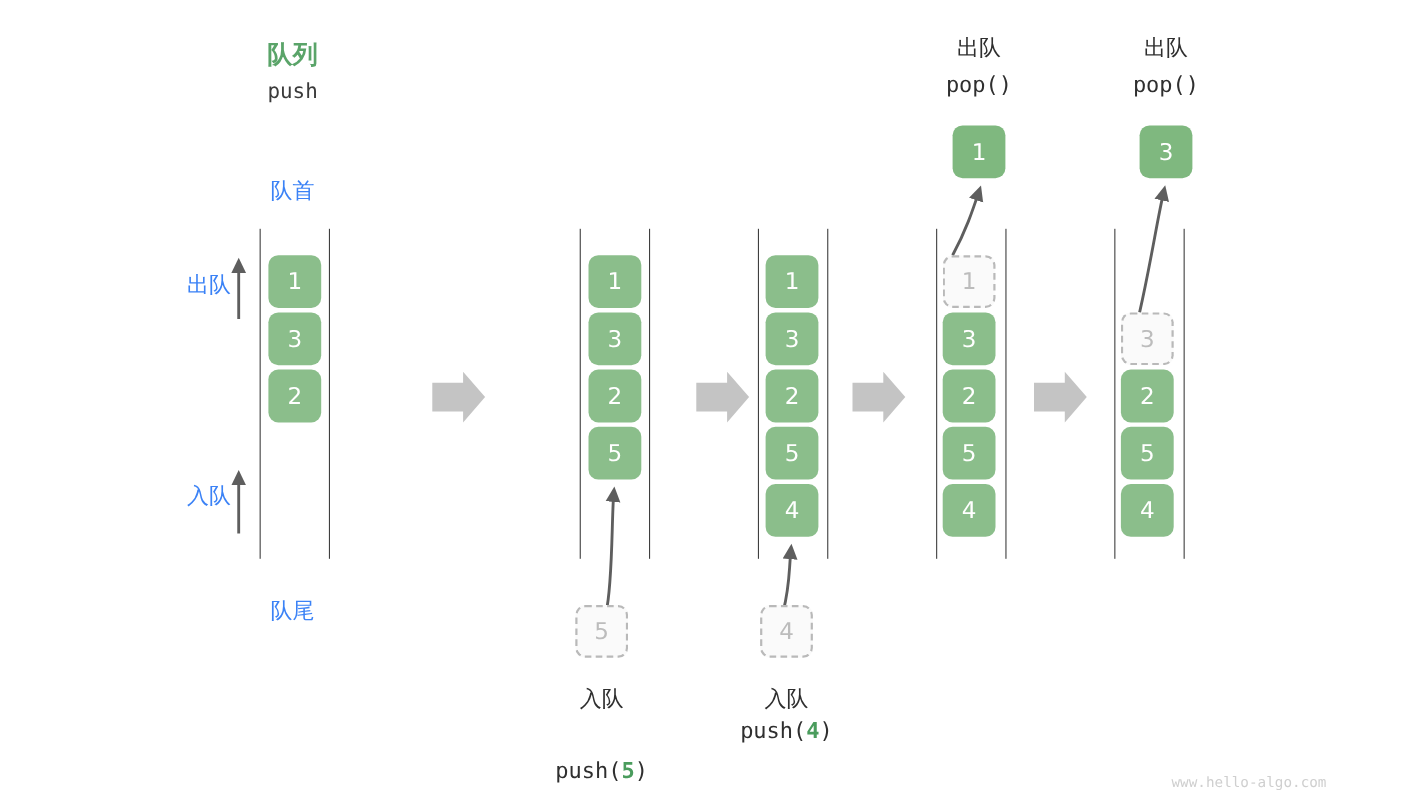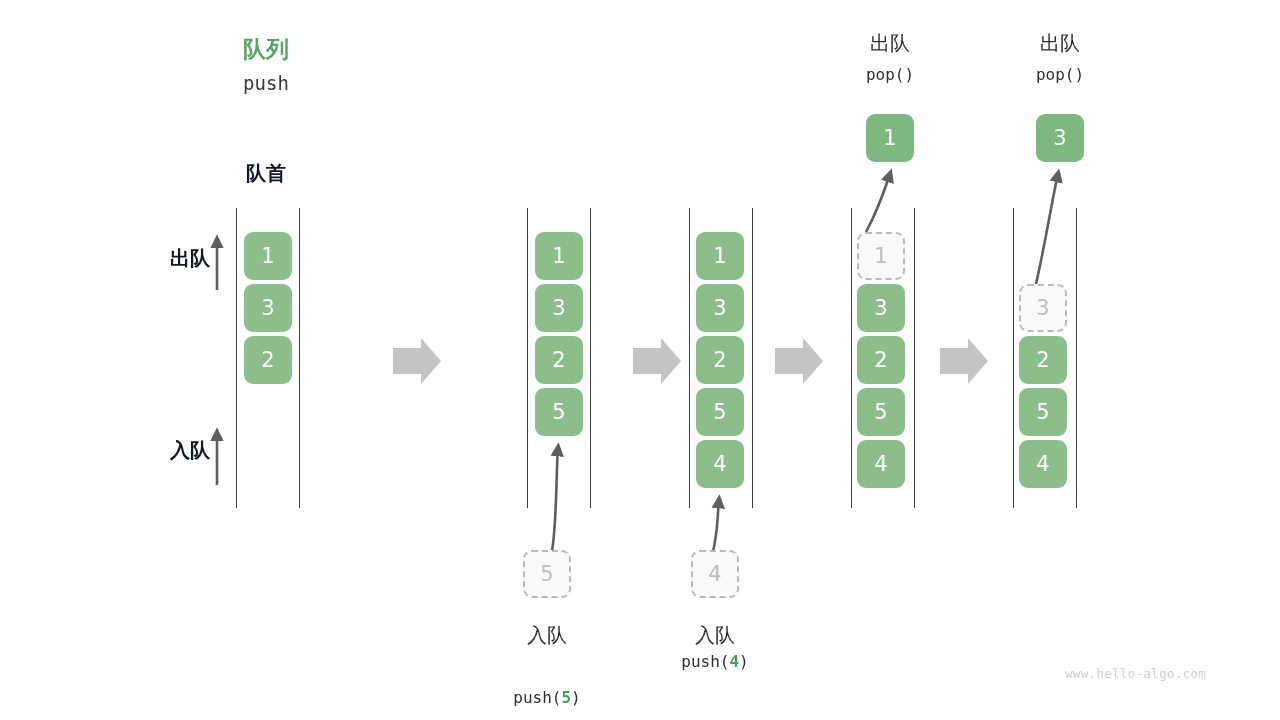--- a/index.html
+++ b/index.html
@@ -29,37 +29,37 @@
   }
   .title-mono {
     font-family: "DejaVu Sans Mono", monospace;
     font-size: 19px;
     color: #3a3a3a;
     text-align: center;
     white-space: nowrap;
   }
   .label-cn {
     font-family: "Liberation Sans", "DejaVu Sans", sans-serif;
-    font-weight: bold;
+    font-weight: normal;
     font-size: 20px;
-    color: #0f172a;
+    color: #3b82f6;
     text-align: center;
     white-space: nowrap;
   }
   .op-cn {
     font-family: "Liberation Sans", "DejaVu Sans", sans-serif;
     font-weight: normal;
     font-size: 20px;
     color: #2f2f2f;
     text-align: center;
     white-space: nowrap;
   }
   .op-mono {
     font-family: "DejaVu Sans Mono", monospace;
-    font-size: 16px;
+    font-size: 20px;
     color: #2f2f2f;
     text-align: center;
     white-space: nowrap;
   }
   .op-mono .hl { color: #4a9c5d; font-weight: bold; }
 
   
   .rail {
     position: absolute;
     width: 1px;
@@ -144,20 +144,21 @@
       <path d="M393,348 L421,348 L421,338 L441,361 L421,384 L421,374 L393,374 z"></path>
       <path d="M633,348 L661,348 L661,338 L681,361 L661,384 L661,374 L633,374 z"></path>
       <path d="M775,348 L803,348 L803,338 L823,361 L803,384 L803,374 L775,374 z"></path>
       <path d="M940,348 L968,348 L968,338 L988,361 L968,384 L968,374 L940,374 z"></path>
     </g>
   </svg>
 
   <div class="abs title-cn" style="left:191px; top:34px; width:150px;">队列</div>
   <div class="abs title-mono" style="left:191px; top:72px; width:150px;">push</div>
   <div class="abs label-cn" style="left:191px; top:160px; width:150px;">队首</div>
+  <div class="abs label-cn" style="left:191px; top:542px; width:150px;">队尾</div>
   <div class="abs label-cn" style="left:140px; top:245px; width:70px; text-align:right;">出队</div>
   <div class="abs label-cn" style="left:140px; top:437px; width:70px; text-align:right;">入队</div>
 
   <div class="rail" style="left:236px; top:208px; height:300px;"></div>
   <div class="rail" style="left:299px; top:208px; height:300px;"></div>
 
   <div class="cell" style="left:244px; top:232px;">1</div>
   <div class="cell" style="left:244px; top:284px;">3</div>
   <div class="cell" style="left:244px; top:336px;">2</div>
 
@@ -208,15 +209,15 @@
   <div class="cell popped" style="left:1036px; top:114px;">3</div>
 
   <div class="rail" style="left:1013px; top:208px; height:300px;"></div>
   <div class="rail" style="left:1076px; top:208px; height:300px;"></div>
 
   <div class="cell ghost" style="left:1019px; top:284px;">3</div>
   <div class="cell" style="left:1019px; top:336px;">2</div>
   <div class="cell" style="left:1019px; top:388px;">5</div>
   <div class="cell" style="left:1019px; top:440px;">4</div>
 
-  <div class="abs watermark" style="left:1065px; top:666px;">www.hello-algo.com</div>
+  <div class="abs watermark" style="left:1065px; top:704px;">www.hello-algo.com</div>
 
 </div>
 
 </body></html>

